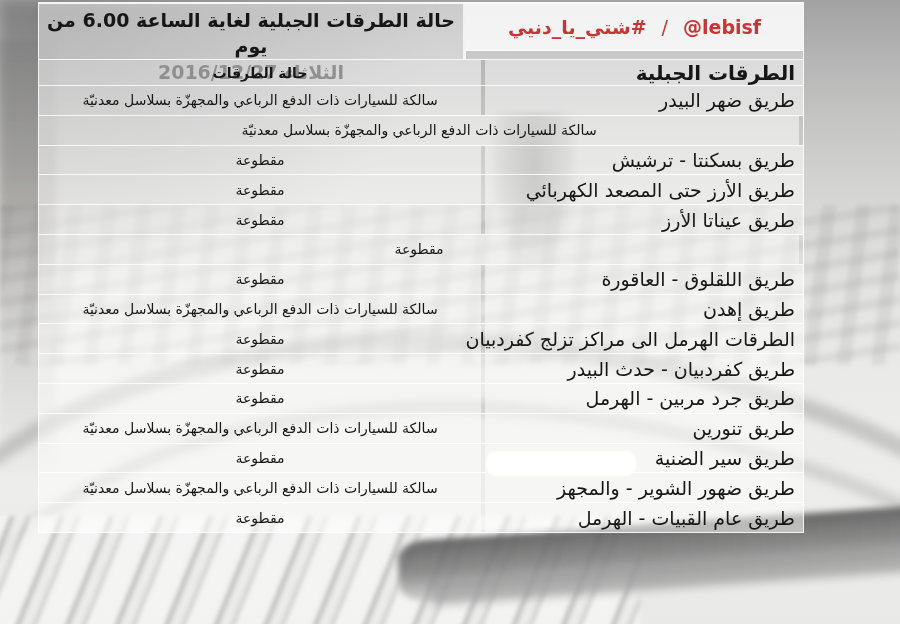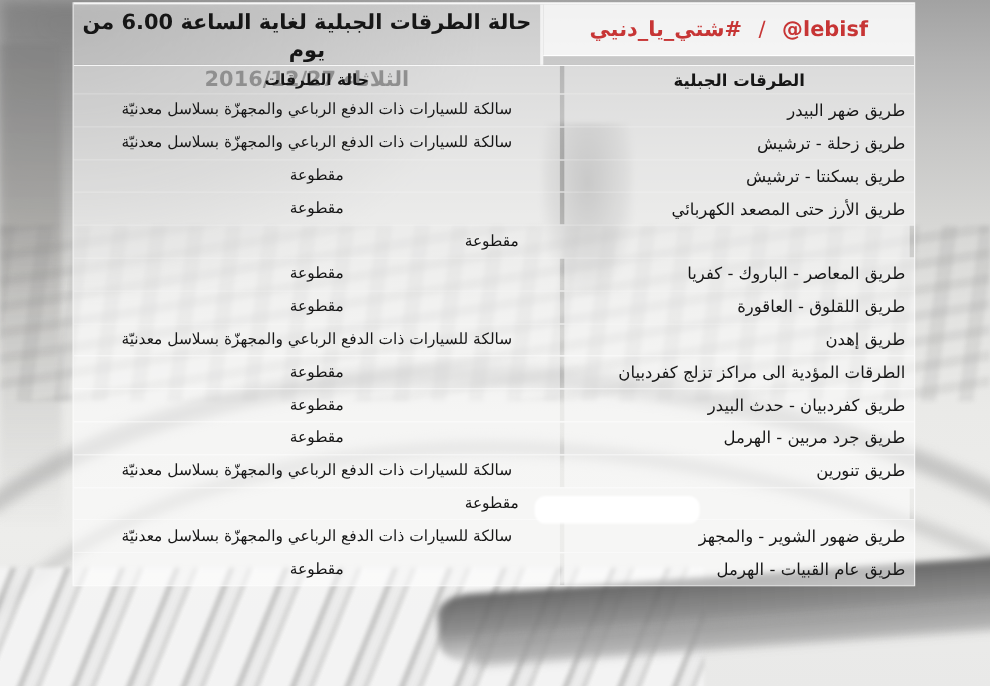--- a/index.html
+++ b/index.html
@@ -44,41 +44,41 @@
         rgba(150,150,150,.55) 0 5px,rgba(236,236,236,.9) 5px 16px,
         rgba(168,168,168,.45) 16px 20px,rgba(246,246,246,.95) 20px 46px);
       filter:blur(2px);}
   .bg-darkband{left:398px;top:522px;width:570px;height:62px;
       background:linear-gradient(180deg,rgba(92,92,92,.92),rgba(128,128,128,.85) 55%,rgba(190,190,190,.5));
       border-radius:30px/18px;transform:rotate(-4deg);filter:blur(3px);}
   .bg-darkband2{left:430px;top:562px;width:530px;height:26px;
       background:rgba(150,150,150,.5);transform:rotate(-4deg);filter:blur(4px);}
 
   
-  .table{position:absolute;left:66px;top:2px;width:766px;z-index:5;
+  .table{position:absolute;left:38px;top:2px;width:766px;z-index:5;
       color:var(--ink);
       border-left:1px solid var(--line);border-right:1px solid var(--line);}
   .top{display:flex;height:58px;border-top:2px solid var(--line);border-bottom:1px solid var(--line);}
   .title-box{width:424px;background:rgba(255,255,255,.44);
       text-align:center;font-weight:bold;font-size:19px;line-height:26px;padding-top:3px;}
   .top-gap{width:3px;background:rgba(255,255,255,.85);}
   .red-col{flex:1;background:rgba(255,255,255,.28);text-align:right;}
   .red-box{height:47px;background:rgba(255,255,255,.8);border-bottom:1px solid #fff;
       display:flex;align-items:center;justify-content:center;
       color:var(--red);font-weight:bold;font-size:19px;}
   .red-box .sep{margin:0 15px;font-weight:normal;}
   .header-row{display:flex;height:26px;font-weight:bold;font-size:15px;border-bottom:1px solid var(--line);}
   .rows{display:flex;flex-direction:column;height:447px;}
   .row{flex:1;display:flex;border-bottom:1px solid var(--line);}
   .cell-status{flex:1;background:var(--cell);display:flex;align-items:center;justify-content:center;
       font-size:14px;white-space:nowrap;}
   .col-gap{width:4px;}
   .cell-road{width:318px;background:var(--cell);display:flex;align-items:center;justify-content:flex-end;
-      padding:0 8px;font-size:15px;white-space:nowrap;}
-  .header-row .cell-road{justify-content:center;font-size:15px;}
+      padding:0 8px;font-size:19px;white-space:nowrap;}
+  .header-row .cell-road{justify-content:flex-end;font-size:20px;}
   .redact{position:absolute;left:486px;top:451px;width:150px;height:25px;z-index:9;
       background:#fff;border-radius:10px;filter:blur(1px);}
 </style>
 </head>
 <body>
 
 <div class="shot">
 
   <div class="bg bg-base"></div>
   <div class="bg bg-topleft"></div>
@@ -126,23 +126,20 @@
         <div class="col-gap"></div>
         <div class="cell-road">
             <span dir="rtl">طريق ضهر البيدر</span>
           </div>
       </div>
       <div class="row">
         <div class="cell-status">
             <span dir="rtl">سالكة للسيارات ذات الدفع الرباعي والمجهزّة بسلاسل معدنيّة</span>
           </div>
         <div class="col-gap"></div>
-        <div class="cell-road">
-            <span dir="rtl">طريق زحلة - ترشيش</span>
-          </div>
       </div>
       <div class="row">
         <div class="cell-status">
             <span dir="rtl">مقطوعة</span>
           </div>
         <div class="col-gap"></div>
         <div class="cell-road">
             <span dir="rtl">طريق بسكنتا - ترشيش</span>
           </div>
       </div>
@@ -153,29 +150,29 @@
         <div class="col-gap"></div>
         <div class="cell-road">
             <span dir="rtl">طريق الأرز حتى المصعد الكهربائي</span>
           </div>
       </div>
       <div class="row">
         <div class="cell-status">
             <span dir="rtl">مقطوعة</span>
           </div>
         <div class="col-gap"></div>
-      </div>
-      <div class="row">
-        <div class="cell-status">
-            <span dir="rtl">مقطوعة</span>
-          </div>
-        <div class="col-gap"></div>
-        <div class="cell-road">
-            <span dir="rtl">طريق المعاصر - الباروك - كفريا</span>
-          </div>
+        <div class="cell-road">
+            <span dir="rtl">طريق عيناتا الأرز</span>
+          </div>
+      </div>
+      <div class="row">
+        <div class="cell-status">
+            <span dir="rtl">مقطوعة</span>
+          </div>
+        <div class="col-gap"></div>
       </div>
       <div class="row">
         <div class="cell-status">
             <span dir="rtl">مقطوعة</span>
           </div>
         <div class="col-gap"></div>
         <div class="cell-road">
             <span dir="rtl">طريق اللقلوق - العاقورة</span>
           </div>
       </div>
@@ -187,21 +184,21 @@
         <div class="cell-road">
             <span dir="rtl">طريق إهدن</span>
           </div>
       </div>
       <div class="row">
         <div class="cell-status">
             <span dir="rtl">مقطوعة</span>
           </div>
         <div class="col-gap"></div>
         <div class="cell-road">
-            <span dir="rtl">الطرقات المؤدية الى مراكز تزلج كفردبيان</span>
+            <span dir="rtl">الطرقات الهرمل الى مراكز تزلج كفردبيان</span>
           </div>
       </div>
       <div class="row">
         <div class="cell-status">
             <span dir="rtl">مقطوعة</span>
           </div>
         <div class="col-gap"></div>
         <div class="cell-road">
             <span dir="rtl">طريق كفردبيان - حدث البيدر</span>
           </div>
@@ -222,20 +219,23 @@
         <div class="col-gap"></div>
         <div class="cell-road">
             <span dir="rtl">طريق تنورين</span>
           </div>
       </div>
       <div class="row">
         <div class="cell-status">
             <span dir="rtl">مقطوعة</span>
           </div>
         <div class="col-gap"></div>
+        <div class="cell-road">
+            <span dir="rtl">طريق سير الضنية</span>
+          </div>
       </div>
       <div class="row">
         <div class="cell-status">
             <span dir="rtl">سالكة للسيارات ذات الدفع الرباعي والمجهزّة بسلاسل معدنيّة</span>
           </div>
         <div class="col-gap"></div>
         <div class="cell-road">
             <span dir="rtl">طريق ضهور الشوير - والمجهز</span>
           </div>
       </div>

